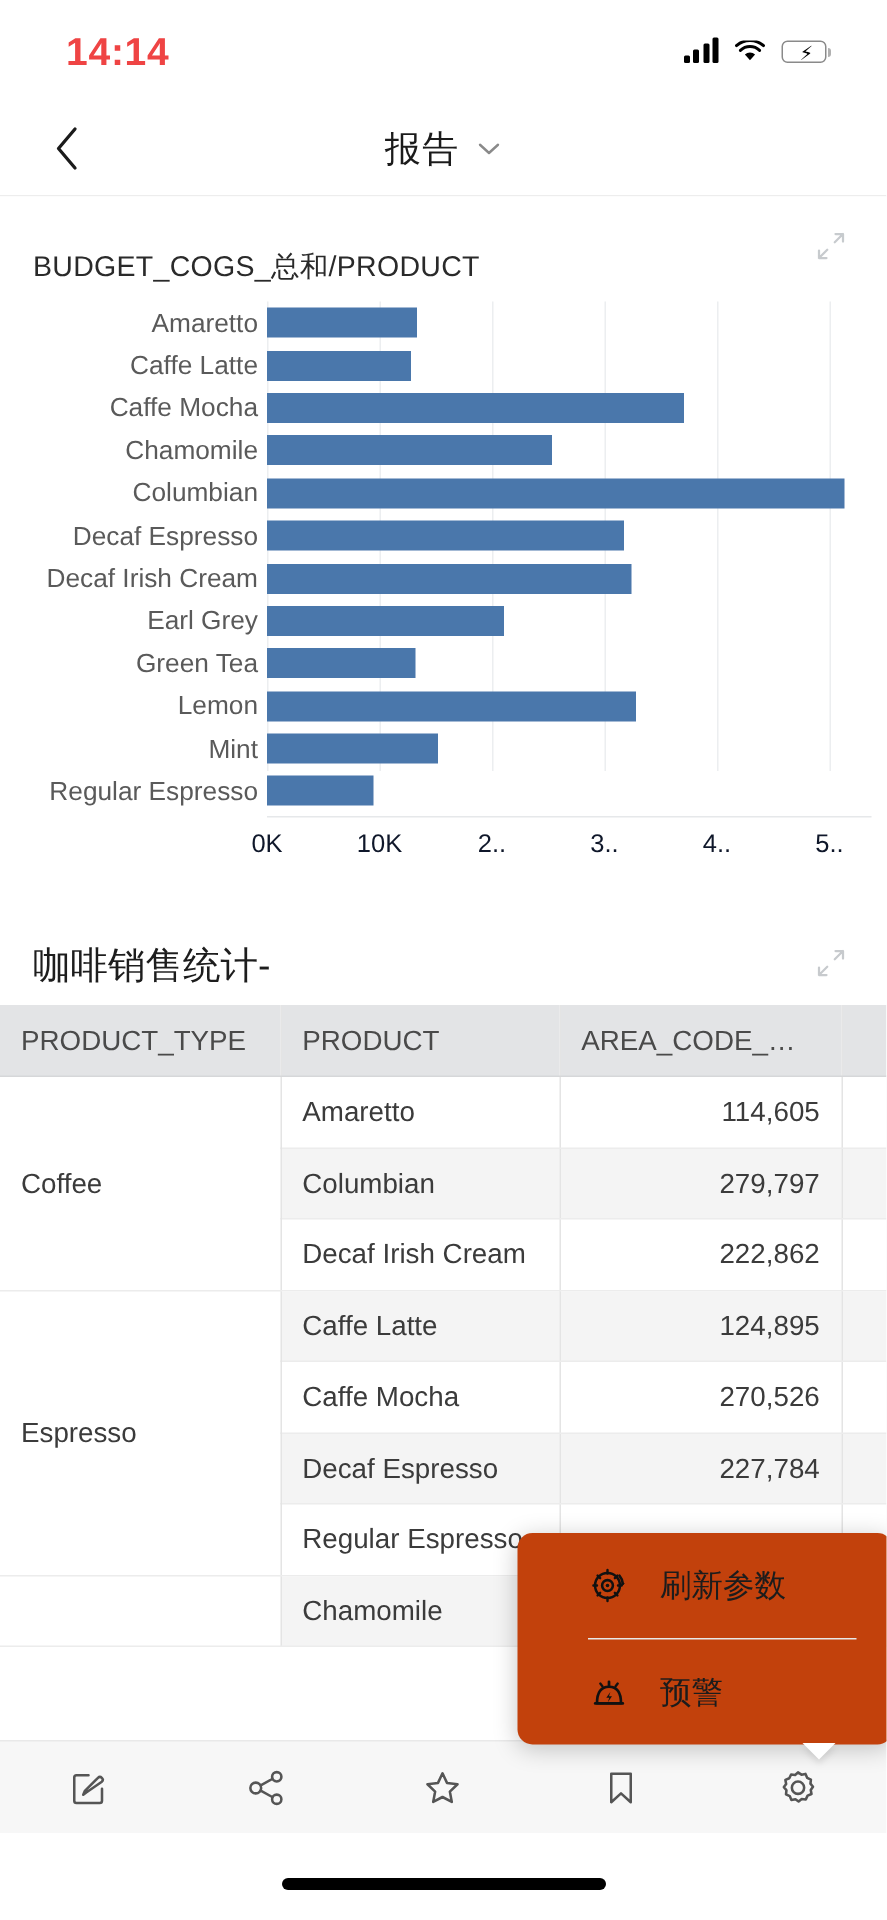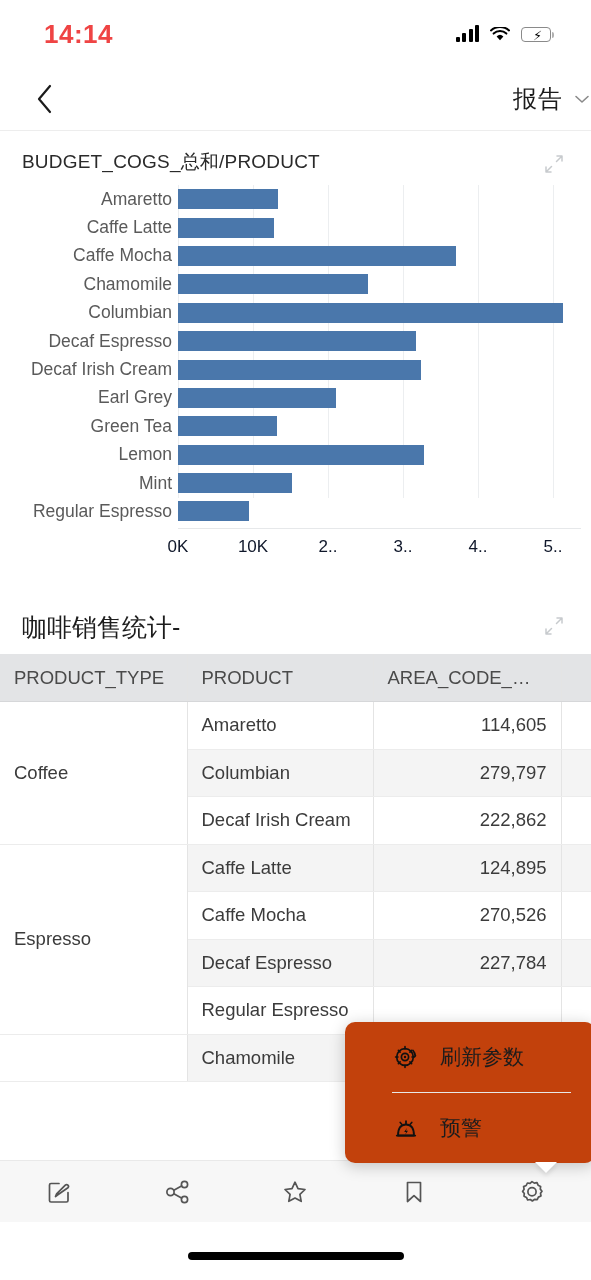--- a/index.html
+++ b/index.html
@@ -38,33 +38,33 @@
   
   .navbar {
     height: 63px; display: flex; align-items: center;
     position: relative; border-bottom: 1px solid #ededed; background: #fff;
   }
   .nav-back {
     position: absolute; left: 24px; width: 42px; height: 42px;
     display: flex; align-items: center; justify-content: center;
   }
   .nav-title-wrap {
-    width: 100%; display: flex; align-items: center; justify-content: flex-end; gap: 10px;
+    width: 100%; display: flex; align-items: center; justify-content: center; gap: 10px;
   }
   .nav-title { font-size: 24px; color: #1b1b1b; font-weight: 500; letter-spacing: 1px; }
 
   
   .content { height: 1006px; background: #fff; position: relative; overflow: hidden; }
 
   .card { background: #fff; padding: 0 0 0 0; }
   .card-head {
     display: flex; align-items: flex-start; justify-content: space-between;
     padding: 18px 22px 6px 22px;
   }
-  .card-title-1 { font-size: 19px; color: #2a2a2a; letter-spacing: .2px; }
+  .card-title-1 { font-size: 19px; color: #2a2a2a; letter-spacing: .2px; margin-top: 16px; }
   .card-title-2 { font-size: 25px; color: #1d1d1d; font-weight: 500; }
   .expand-icon { padding: 4px 4px 0 0; opacity: .55; }
 
   
   .chart { position: relative; height: 400px; padding: 4px 10px 0 0; }
   .bars { position: relative; }
   .grid {
     position: absolute; top: 0; bottom: 28px; left: 0; right: 0; pointer-events: none;
   }
   .gridline { position: absolute; top: 0; bottom: 0; width: 1px; background: #eceef0; }

